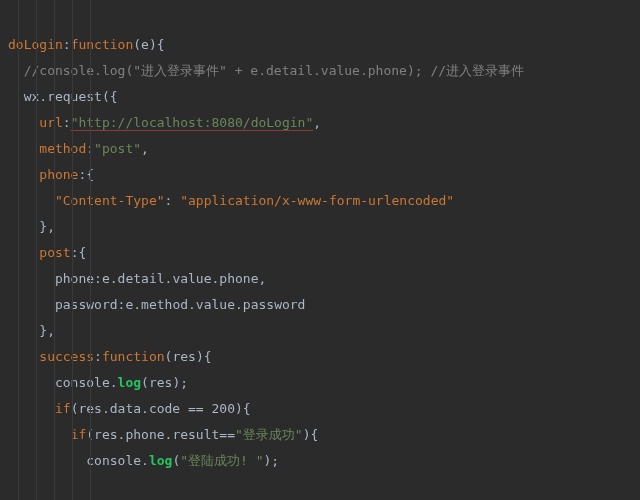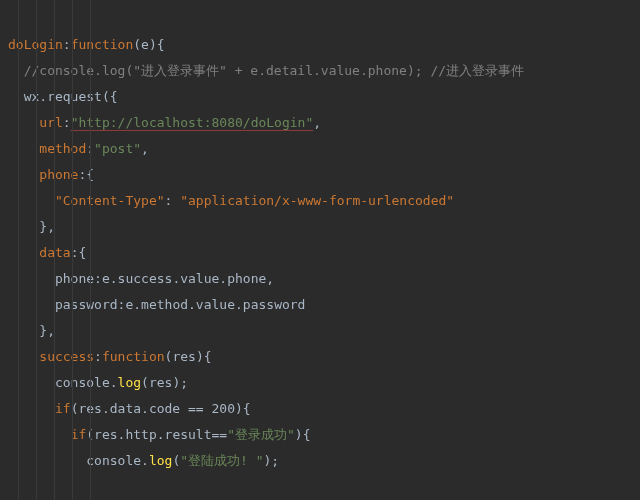--- a/index.html
+++ b/index.html
@@ -24,21 +24,21 @@
   }
   .g1{left:18px;}
   .g2{left:36px;}
   .g3{left:54px;}
   .g4{left:72px;}
   .g5{left:90px;}
   .kw  {color:#cc7832;}         
   .str {color:#6a8759;}         
   .url {color:#6a8759;text-decoration:underline;text-decoration-color:#8c3b3b;text-underline-offset:3px;}
   .cmt {color:#808080;}         
-  .builtin {color:#fde047;}     
+  .builtin {color:#22c55e;font-weight:bold;}     
   .plain {color:#a9b7c6;}
   .brace {color:#a9b7c6;}
   .redstr{color:#cc7832;}       
 </style>
 </head>
 <body>
 
 <div class="guides">
   <div class="guide g1"></div>
   <div class="guide g2"></div>
@@ -49,24 +49,24 @@
 
 <div class="editor">
 <span><span class="kw">doLogin</span><span class="plain">:</span><span class="kw">function</span><span class="brace">(</span><span class="plain">e</span><span class="brace">){</span></span>
 <span>  <span class="cmt">//console.log("进入登录事件" + e.detail.value.phone);</span><span class="cmt"> //进入登录事件</span></span>
 <span>  <span class="plain">wx</span><span class="plain">.</span><span class="plain">request</span><span class="brace">({</span></span>
 <span>    <span class="kw">url</span><span class="plain">:</span><span class="url">"http://localhost:8080/doLogin"</span><span class="plain">,</span></span>
 <span>    <span class="kw">method</span><span class="plain">:</span><span class="str">"post"</span><span class="plain">,</span></span>
 <span>    <span class="kw">phone</span><span class="plain">:{</span></span>
 <span>      <span class="redstr">"Content-Type"</span><span class="plain">: </span><span class="redstr">"application/x-www-form-urlencoded"</span></span>
 <span>    <span class="brace">},</span></span>
-<span>    <span class="kw">data</span><span class="plain">:{</span></span>
-<span>      <span class="plain">phone</span><span class="plain">:</span><span class="plain">e.success.value.phone</span><span class="plain">,</span></span>
+<span>    <span class="kw">post</span><span class="plain">:{</span></span>
+<span>      <span class="plain">phone</span><span class="plain">:</span><span class="plain">e.detail.value.phone</span><span class="plain">,</span></span>
 <span>      <span class="plain">password</span><span class="plain">:</span><span class="plain">e.method.value.password</span></span>
 <span>    <span class="brace">},</span></span>
 <span>    <span class="kw">success</span><span class="plain">:</span><span class="kw">function</span><span class="brace">(</span><span class="plain">res</span><span class="brace">){</span></span>
 <span>      <span class="plain">console</span><span class="plain">.</span><span class="builtin">log</span><span class="brace">(</span><span class="plain">res</span><span class="brace">);</span></span>
 <span>      <span class="kw">if</span><span class="brace">(</span><span class="plain">res.data.code == 200</span><span class="brace">){</span></span>
-<span>        <span class="kw">if</span><span class="brace">(</span><span class="plain">res.http.result==</span><span class="str">"登录成功"</span><span class="brace">){</span></span>
+<span>        <span class="kw">if</span><span class="brace">(</span><span class="plain">res.phone.result==</span><span class="str">"登录成功"</span><span class="brace">){</span></span>
 <span>          <span class="plain">console</span><span class="plain">.</span><span class="builtin">log</span><span class="brace">(</span><span class="str">"登陆成功! "</span><span class="brace">);</span></span>
 <span> </span>
 
 </div>
 
 </body></html>

